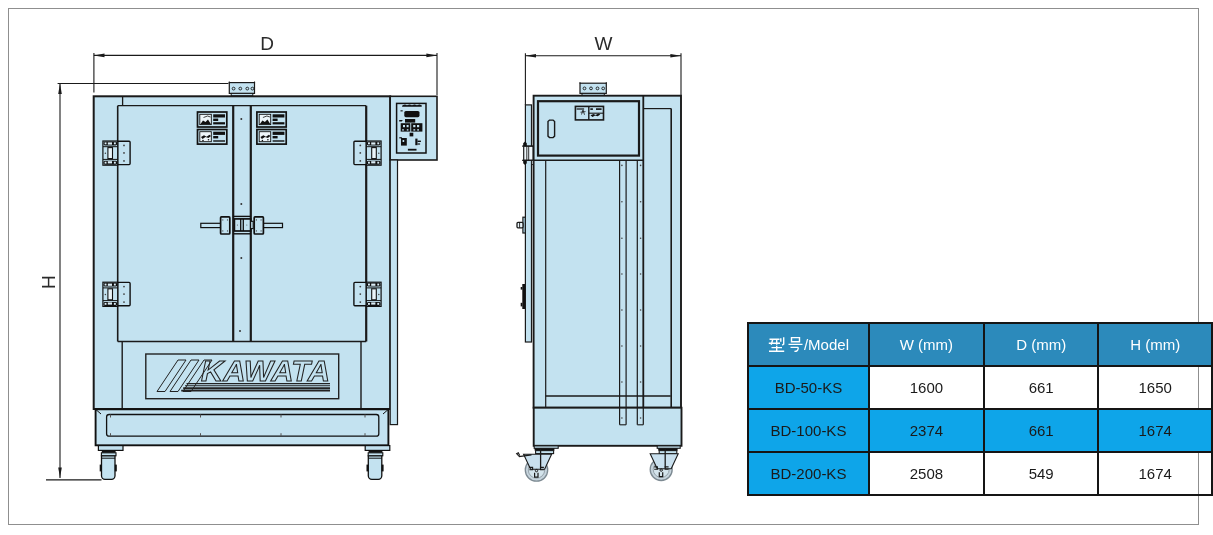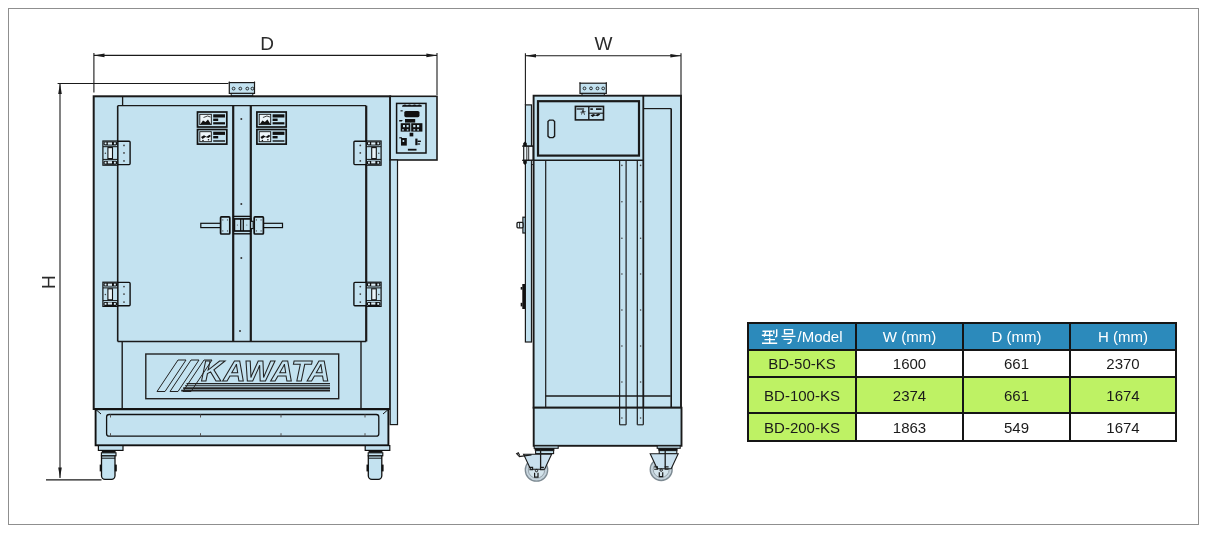--- a/index.html
+++ b/index.html
@@ -1,19 +1,19 @@
 <!DOCTYPE html>
 <html><head><meta charset="utf-8"><style>
 html,body{margin:0;padding:0;background:#fff}
 #page{position:relative;width:1213px;height:535px;background:#fff;overflow:hidden;font-family:"Liberation Sans",sans-serif}
 #frame{position:absolute;left:8px;top:8px;width:1189px;height:515px;border:1px solid #8f8f8f}
 #spec{position:absolute;left:747px;top:322px;border-collapse:collapse;table-layout:fixed}
-#spec td{border:2px solid #151515;text-align:center;vertical-align:middle;padding:4px;font-size:15px;color:#1a1a1a;overflow:hidden;white-space:nowrap}
+#spec td{border:2px solid #151515;text-align:center;vertical-align:middle;padding:12px;font-size:15px;color:#1a1a1a;overflow:hidden;white-space:nowrap}
 #spec tr.hd td{background:#2c8abb;color:#fff}
-.g{background:#bef264}
+.g{background:#0ea5e9}
 </style></head>
 <body>
 <div id="page">
 <div id="frame"></div>
 <svg id="art" width="1213" height="535" viewBox="0 0 1213 535" style="position:absolute;left:0;top:0">
 <g fill="none" stroke="#1a1a1a" stroke-width="1.3">
 
 <line x1="93.9" y1="55.4" x2="437" y2="55.4" stroke-width="1.1"></line>
 <polygon points="93.9,55.4 104.5,53.6 104.5,57.2" fill="#1a1a1a" stroke="none"></polygon>
 <polygon points="437,55.4 426.4,53.6 426.4,57.2" fill="#1a1a1a" stroke="none"></polygon>
@@ -361,28 +361,28 @@
 </g>
             </svg><span style="font-size:15px">/Model</span></td>
           <td style="width:97px">W (mm)</td>
           <td style="width:97px">D (mm)</td>
           <td style="width:96px">H (mm)</td>
         </tr>
 <tr style="height:19.5px">
           <td class="g">BD-50-KS</td>
           <td>1600</td>
           <td>661</td>
-          <td>2370</td>
+          <td>1650</td>
         </tr>
 <tr style="height:36px">
           <td class="g">BD-100-KS</td>
           <td class="g">2374</td>
           <td class="g">661</td>
           <td class="g">1674</td>
         </tr>
 <tr style="height:28px">
           <td class="g">BD-200-KS</td>
-          <td>1863</td>
+          <td>2508</td>
           <td>549</td>
           <td>1674</td>
         </tr>
 </tbody>
     </table>
 </div>
 </body></html>

